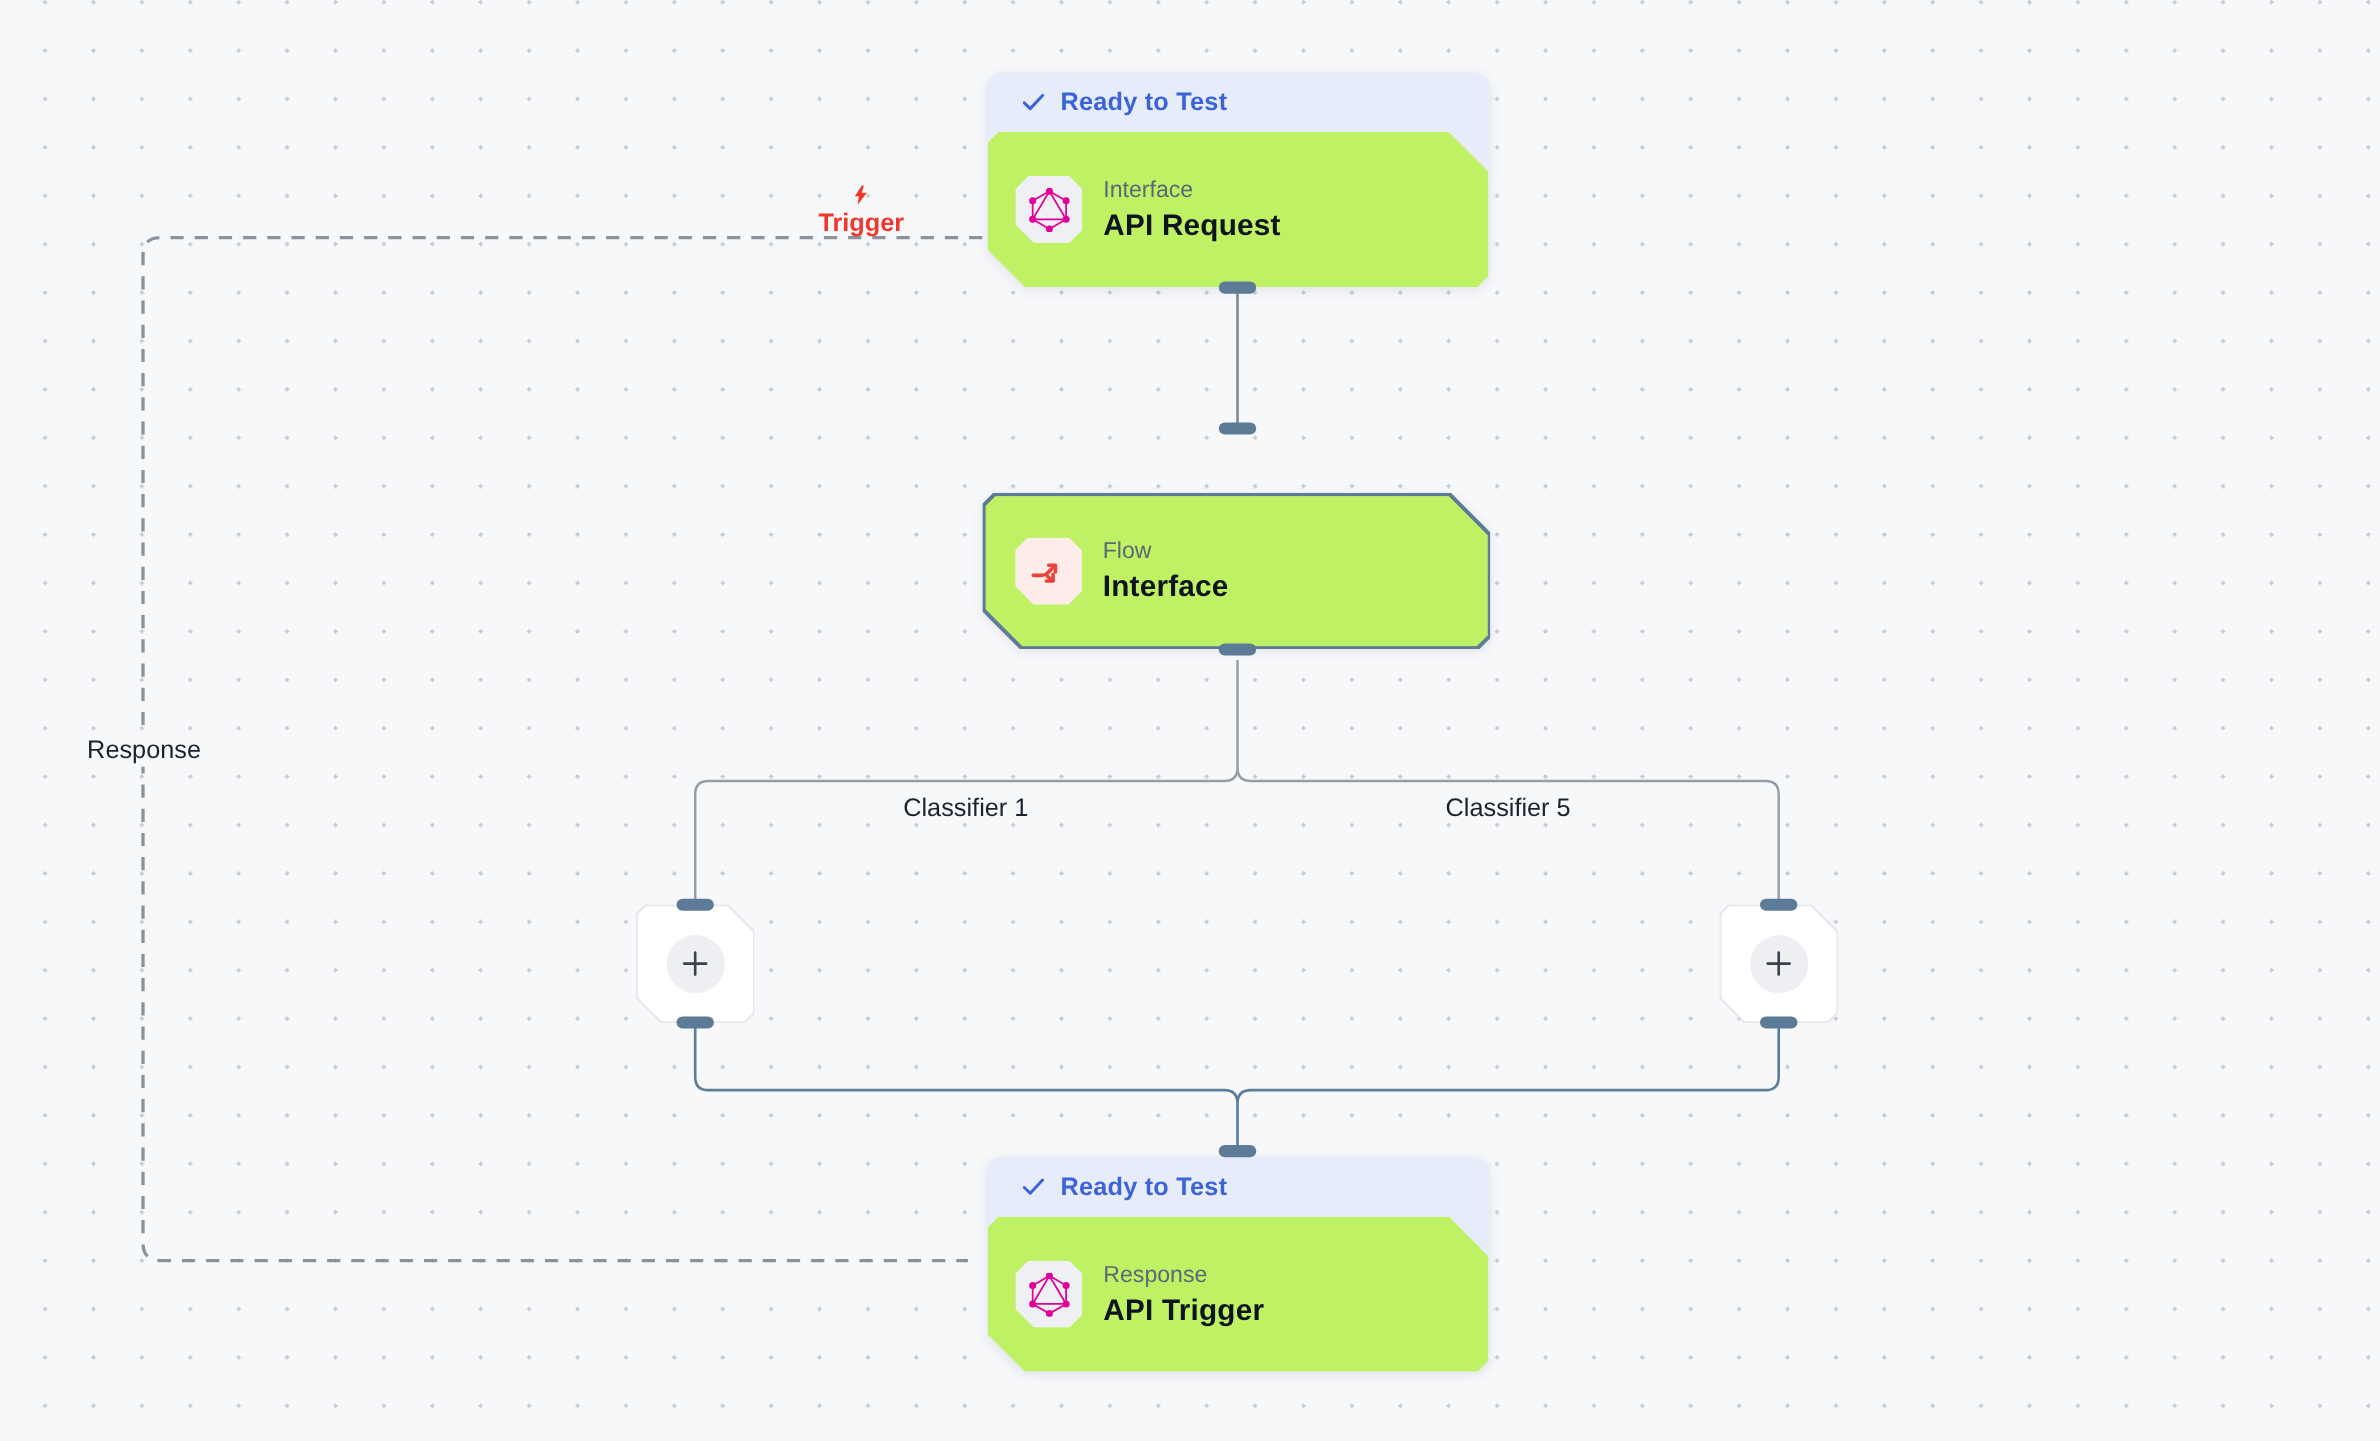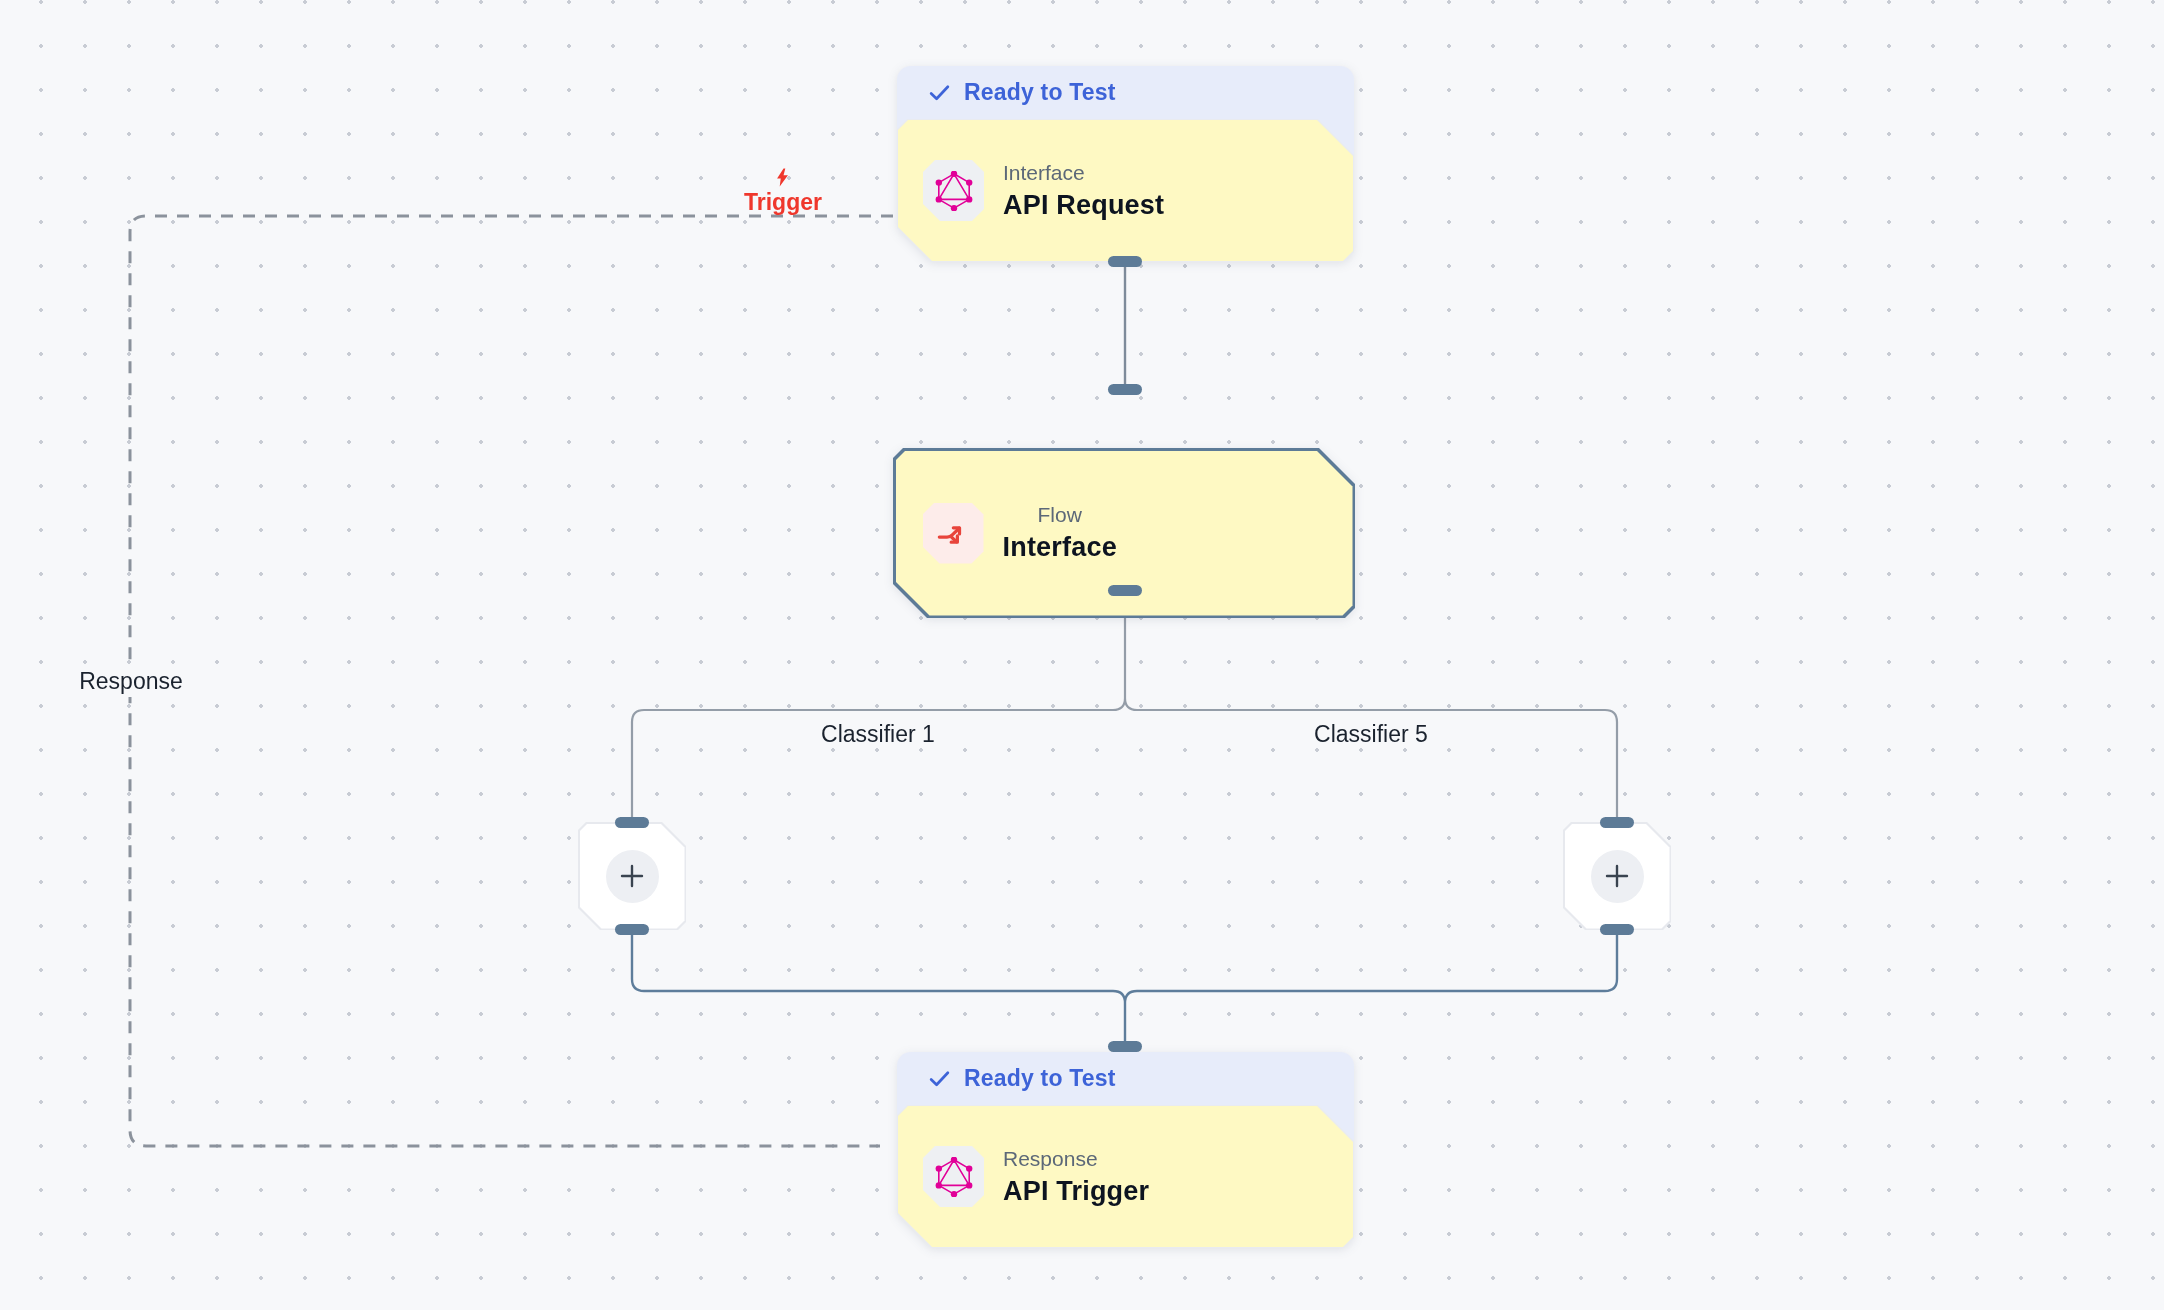--- a/index.html
+++ b/index.html
@@ -21,21 +21,21 @@
   .badge-row{display:flex;align-items:center;gap:12px;height:53px;padding-left:30px;}
   .badge-blue{background:#e7ecfa;}
   .badge-yellow{background:#fcf1b5;}
   .badge-label{font-size:23px;font-weight:700;letter-spacing:.2px;}
   .badge-blue .badge-label{color:#3d63d8;}
   .badge-yellow .badge-label{color:#8f7513;}
 
   .card{position:absolute;left:0;width:100%;background:#e9ebf0;
         clip-path:polygon(10px 0, calc(100% - 36px) 0, 100% 36px, 100% calc(100% - 10px),
                   calc(100% - 10px) 100%, 34px 100%, 0 calc(100% - 34px), 0 10px);}
-  .card-inner{position:absolute;inset:1px;background:#fef9c3;
+  .card-inner{position:absolute;inset:1px;background:#bef264;
         clip-path:polygon(10px 0, calc(100% - 36px) 0, 100% 36px, 100% calc(100% - 10px),
                   calc(100% - 10px) 100%, 34px 100%, 0 calc(100% - 34px), 0 10px);
         display:flex;align-items:center;gap:19px;box-sizing:border-box;padding-left:25px;}
   .card-selected{background:#5d7b97;}
   .card-selected .card-inner{inset:2.5px;padding-left:27px;}
 
   .icon-tile{width:61px;height:61px;flex:0 0 61px;display:flex;align-items:center;justify-content:center;
         clip-path:polygon(0 12px, 12px 0, calc(100% - 12px) 0, 100% 12px, 100% calc(100% - 12px),
                   calc(100% - 12px) 100%, 17px 100%, 0 calc(100% - 17px));}
   .tile-gray{background:#eef0f3;}
@@ -119,21 +119,21 @@
           <div class="node-title">API Request</div>
         </div>
       </div>
     </div>
   </div>
 
   <div class="handle" style="left:1108px;top:256px;"></div>
   <div class="handle" style="left:1108px;top:384px;"></div>
 
   <div class="node" style="left:893px;top:393px;width:462px;height:197px;">
-    <div class="card card-selected" style="top:55px;height:170px;text-align:center;">
+    <div class="card card-selected" style="top:55px;height:142px;">
       <div class="card-inner">
         <div class="icon-tile tile-red">
           <svg width="37" height="37" viewBox="0 0 24 24" fill="none" stroke="#e8443b" stroke-width="2.1" stroke-linecap="round" stroke-linejoin="round">
             <path d="M2.8 14.3 H7.8 C9.4 14.3 10.3 13.8 11.4 12.7 L15.7 8.6"></path>
             <polyline points="11.9,8.3 15.9,8.3 15.9,12.3"></polyline>
             <path d="M10.8 14.4 L13.9 17.3"></path>
             <polyline points="14.5,13.6 14.5,17.6 10.5,17.6"></polyline>
           </svg>
         </div>
         <div class="node-text">

